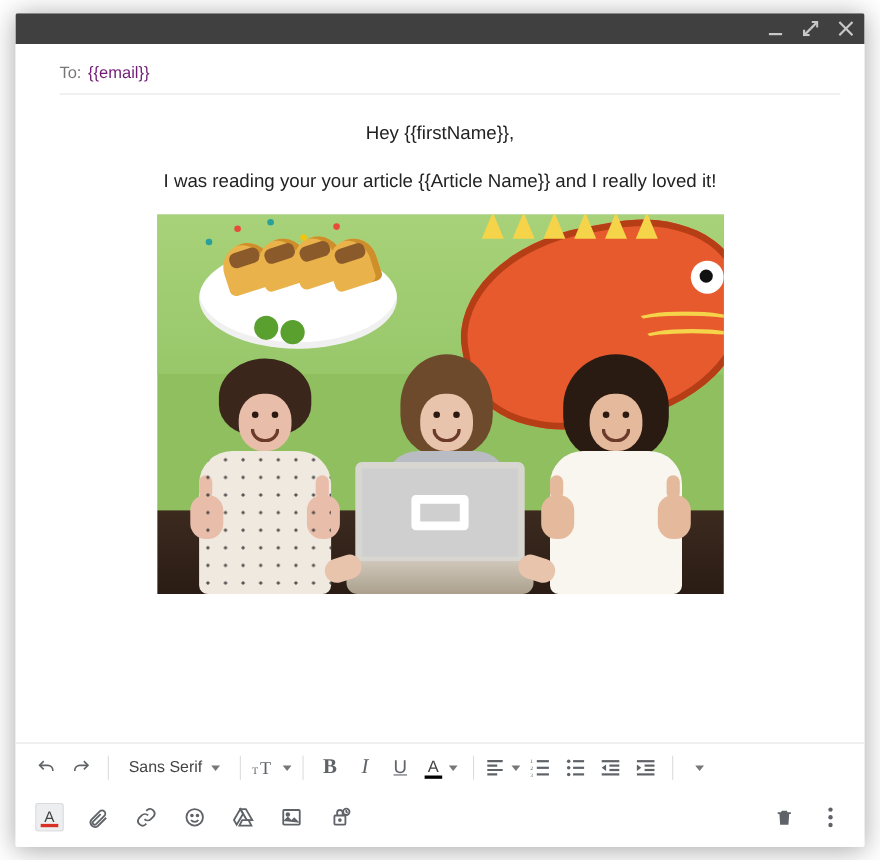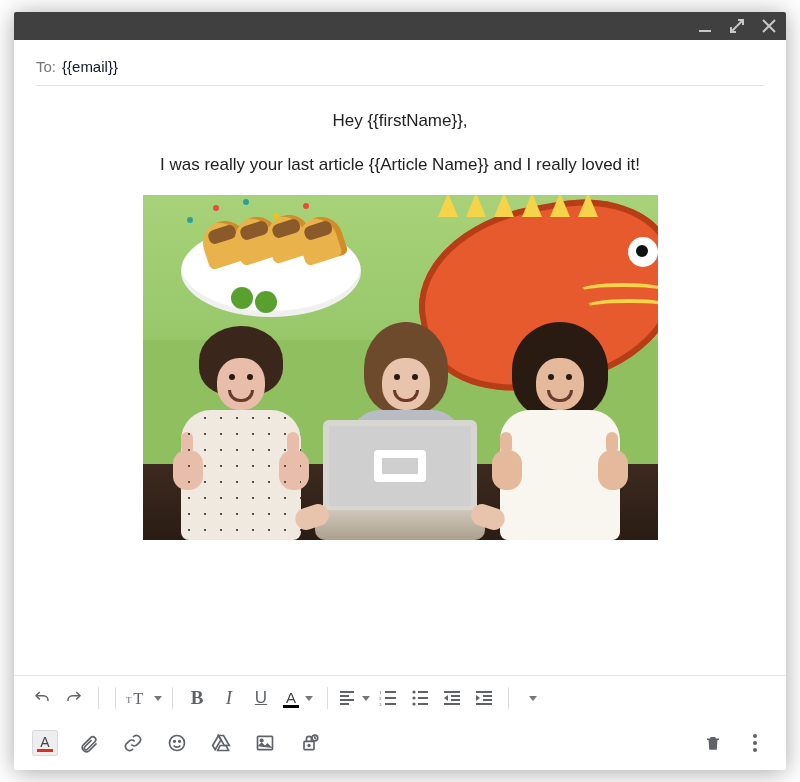--- a/index.html
+++ b/index.html
@@ -40,23 +40,24 @@
     overflow: hidden;
   }
   .to-row {
     display:flex;
     align-items:center;
     gap: 6px;
     font-size: 15px;
     color: #222;
     padding: 4px 0 10px 0;
     border-bottom: 1px solid #e4e4e4;
+    margin-left: 18px;
   }
   .to-label { color: #777; }
-  .to-input { flex:1; border:none; outline:none; font-size:15px; color:#0f172a; }
+  .to-input { flex:1; border:none; outline:none; font-size:15px; color:#701a75; }
   .body-area {
     flex: 1;
     padding-top: 22px;
     font-size: 17px;
     color: #222;
     line-height: 1.5;
   }
   .body-area p { margin-bottom: 18px; text-align: center; }
   .photo-wrap { display:flex; justify-content:center; margin-top: 6px; }
   .photo {
@@ -216,21 +217,21 @@
 
   <div class="content">
 
     <div class="to-row">
       <span class="to-label">To:</span>
       <input class="to-input" value="{{email}}" style="">
     </div>
 
     <div class="body-area">
       <p>Hey {{firstName}},</p>
-      <p>I was really your last article {{Article Name}} and I really loved it!</p>
+      <p>I was reading your your article {{Article Name}} and I really loved it!</p>
 
       <div class="photo-wrap">
         <div class="photo">
           <div class="mural-sky"></div>
           <div class="mural-plate"></div>
           <div class="taco t1"></div>
             <div class="taco t2"></div>
             <div class="taco t3"></div>
             <div class="taco t4"></div>
           <div class="lime l1"></div>
@@ -313,20 +314,24 @@
           </svg>
       </div>
       <div class="fbtn">
         <svg width="18" height="18" viewBox="0 0 24 24" fill="none" stroke="#5f6368" stroke-width="2">
             <path d="M15 14l5-5-5-5"></path>
             <path d="M20 9H10a6 6 0 00-6 6v1"></path>
           </svg>
       </div>
       <span class="sep"></span>
 
+      <div class="label-btn">
+        <span>Sans Serif</span>
+        <span class="caret"></span>
+      </div>
       <span class="sep"></span>
 
       <div class="fgroup">
         <svg width="22" height="20" viewBox="0 0 24 20" fill="#5f6368">
           <text x="0" y="16" font-size="10" font-family="serif">T</text>
           <text x="8" y="16" font-size="18" font-family="serif">T</text>
         </svg>
         <span class="caret" style="margin-left:4px"></span>
       </div>
       <span class="sep"></span>

